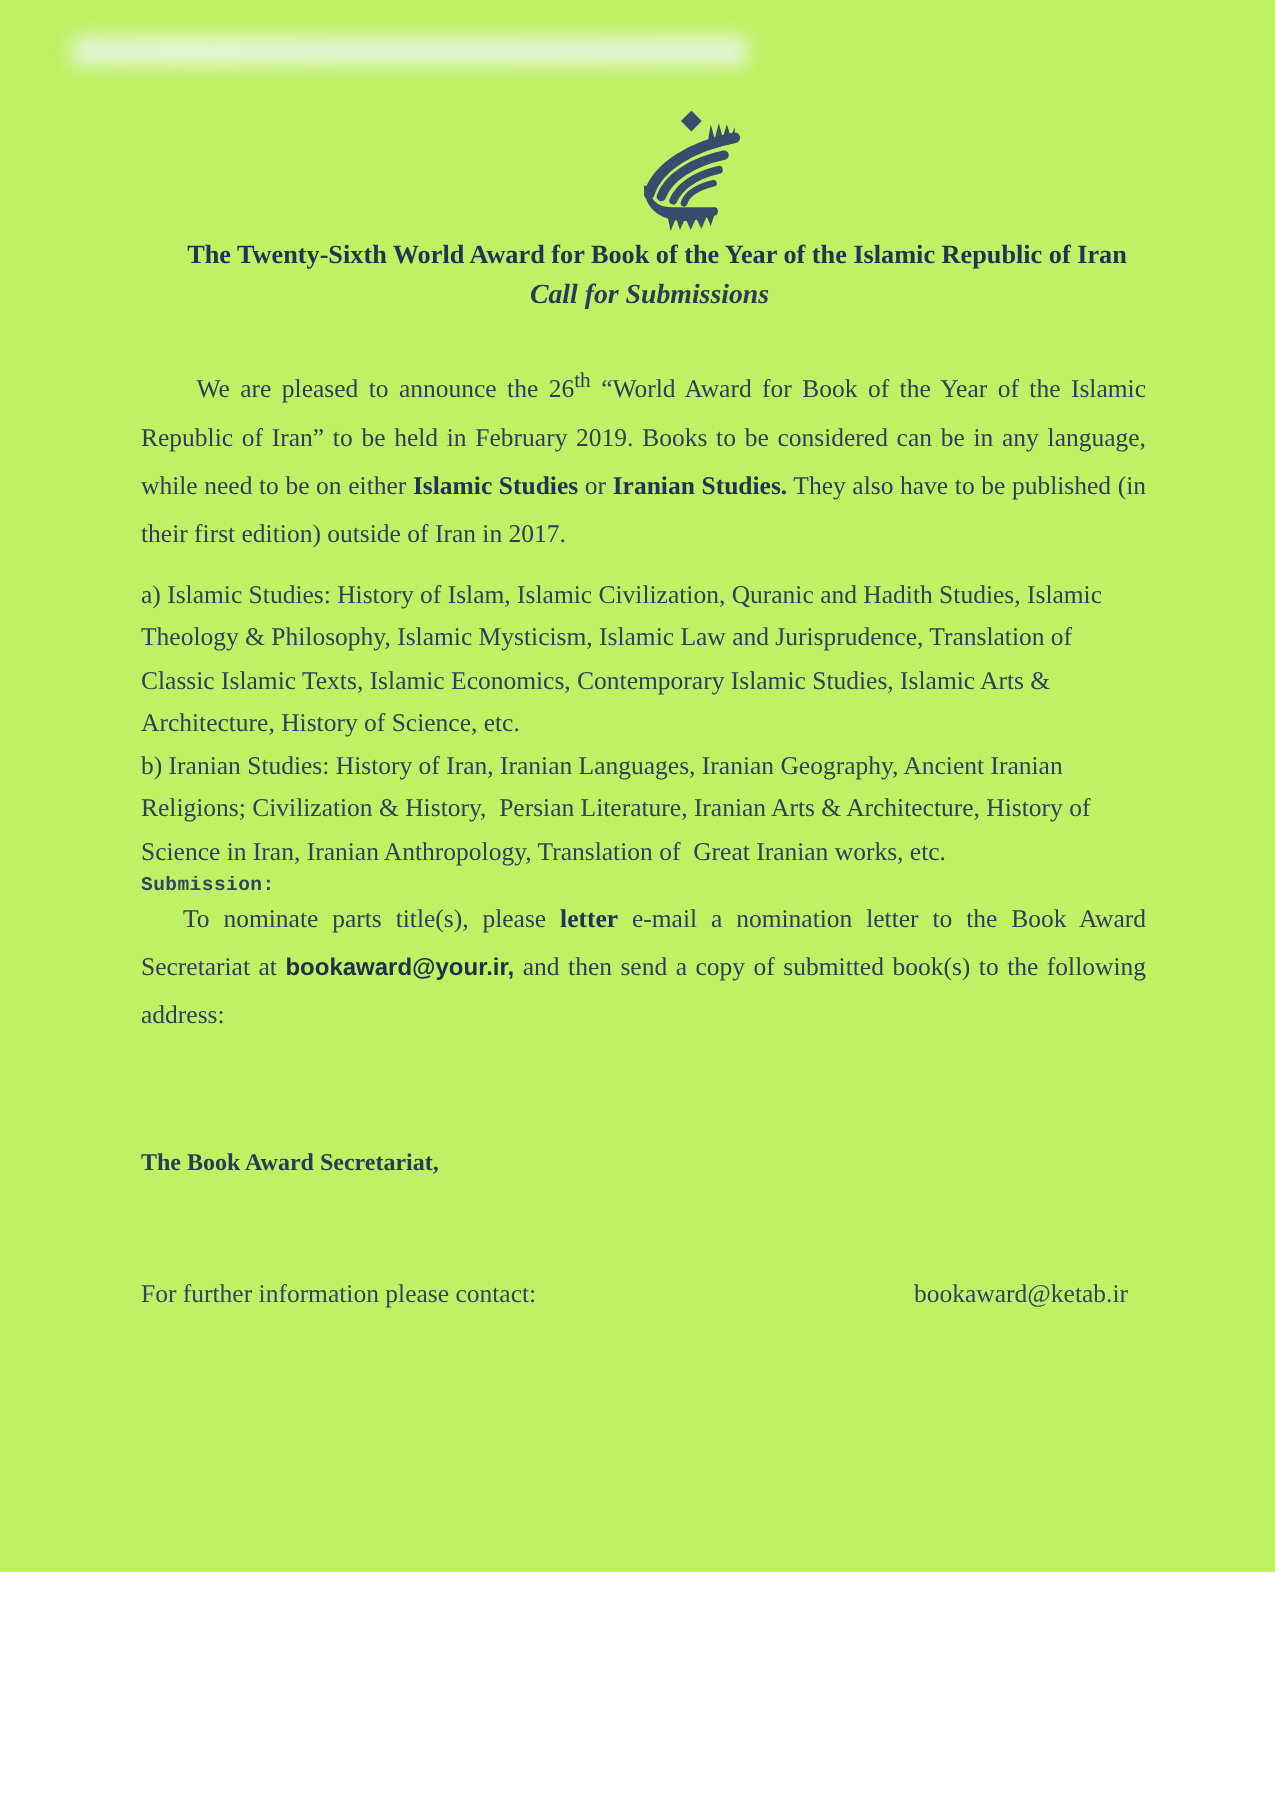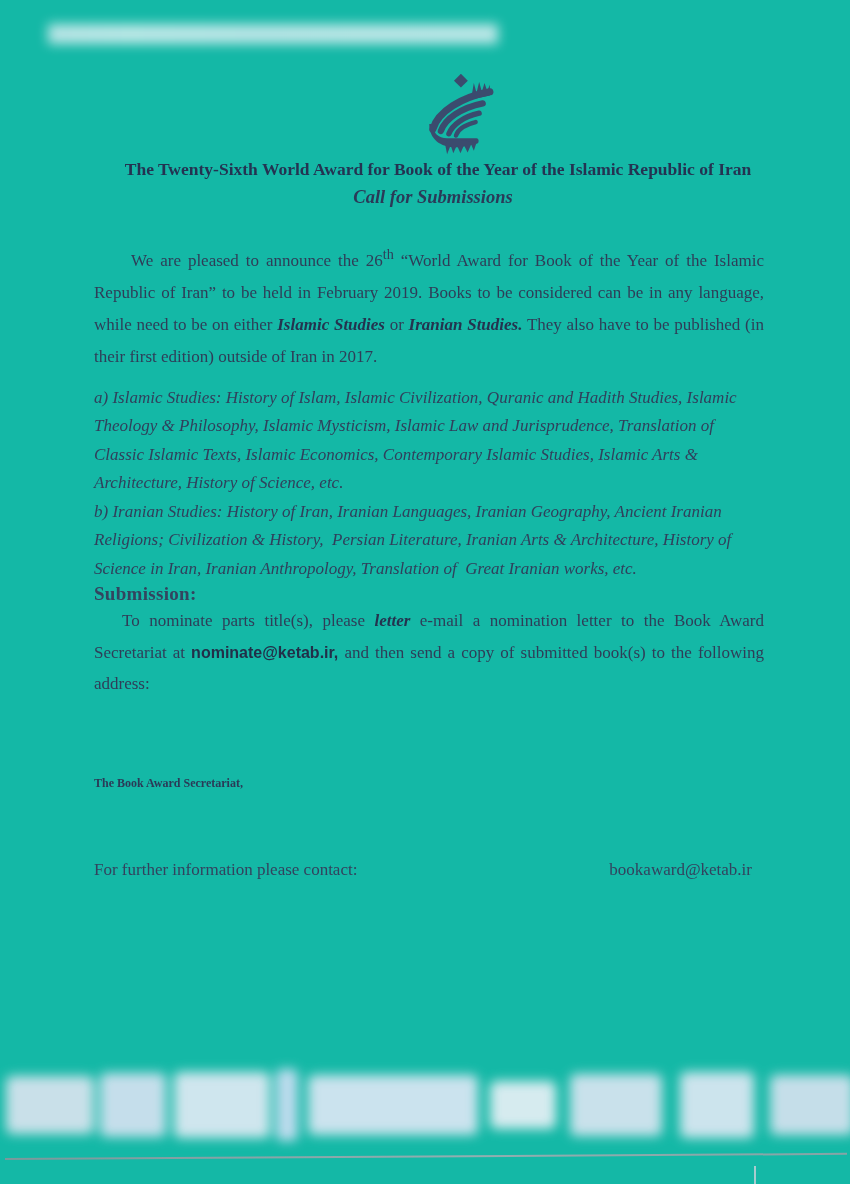--- a/index.html
+++ b/index.html
@@ -1,49 +1,49 @@
 <!DOCTYPE html>
 <html><head>
 <meta charset="utf-8">
 <style>
   html, body { margin:0; padding:0; background:#ffffff; }
   .page {
-    position:relative; width:850px; height:1184px; overflow:hidden;
-    background:#14b8a6;
+    position:relative; width:850px; height:1048px; overflow:hidden;
+    background:#bef264;
     font-family:"Liberation Serif", serif;
     color:#2f3d58;
   }
   
   .logo-row { position:absolute; top:74px; left:0; width:100%; text-align:center; }
   .logo-row svg { transform:translateX(31px); }
   .doc-title {
     position:absolute; top:159px; left:0; width:100%; text-align:center;
     font-weight:bold; font-size:17.5px; color:#243352; transform:translateX(13px);
   }
   .doc-subtitle {
     position:absolute; top:187px; left:0; width:100%; text-align:center;
     font-weight:bold; font-style:italic; font-size:18.5px; color:#2a3a58;
     transform:translateX(8px);
   }
   
   .content { position:absolute; top:238px; left:94px; width:670px; font-size:17px; }
   .content p { margin:0; }
   .p-body { line-height:32px; text-align:justify; text-indent:37px; }
-  .p-italic { font-style:italic; line-height:28.5px; white-space:pre-wrap; color:#30405c; }
+  .p-italic { line-height:28.5px; white-space:pre-wrap; color:#30405c; }
   .p-italic.first { margin-top:11px; }
   .p-accordingly { margin-top:23px; line-height:33px; text-align:justify; text-indent:30px; }
   .submission-heading {
-    margin-top:21px; font-weight:bold; font-size:19px; color:#33445f; letter-spacing:.3px;
+    margin-top:21px; font-weight:bold; font-size:13px; color:#33445f; letter-spacing:.3px;font-family:Liberation Mono, monospace;
   }
   .p-submission { margin-top:6px; line-height:31.5px; text-align:justify; text-indent:28px; }
-  .ink-strong { color:#24334f;font-style:italic; }
+  .ink-strong { color:#24334f; }
   .email-bold {
     font-family:"Liberation Sans", sans-serif; font-weight:bold; font-size:16px; color:#222f49;
   }
-  .address { margin-top:27px; font-weight:bold; font-size:12px; line-height:22.5px;
+  .address { margin-top:27px; font-weight:bold; font-size:16px; line-height:22.5px;
     color:#2b3a57; white-space:pre-wrap; }
   .footer-row { margin-top:21px; display:flex; justify-content:space-between;
     align-items:baseline; padding-right:12px; font-size:17px; color:#33425e; }
   
   .top-smudge {
     position:absolute; top:24px; left:48px; width:450px; height:20px;
     background:linear-gradient(90deg,#eef3fa 0%,#f4f8fd 18%,#eef4fb 45%,#f2f6fc 100%);
     filter:blur(6px); opacity:.75;
   }
   .ghost-band {
@@ -106,21 +106,21 @@
     <p class="p-body"><span>We are pleased to announce the 26</span><sup>th</sup><span> “World Award for Book of the Year of the Islamic Republic of Iran” to be held in February 2019. Books to be considered can be in any language, while need to be on either </span><b class="ink-strong">Islamic Studies</b><span> or </span><b class="ink-strong">Iranian Studies.</b><span> They also have to be published (in their first edition) outside of Iran in 2017.</span></p>
 
 
     <p class="p-italic first">a) Islamic Studies: History of Islam, Islamic Civilization, Quranic and Hadith Studies, Islamic Theology &amp; Philosophy, Islamic Mysticism, Islamic Law and Jurisprudence, Translation of Classic Islamic Texts, Islamic Economics, Contemporary Islamic Studies, Islamic Arts &amp; Architecture, History of Science, etc.</p>
 
     <p class="p-italic">b) Iranian Studies: History of Iran, Iranian Languages, Iranian Geography, Ancient Iranian Religions; Civilization &amp; History,  Persian Literature, Iranian Arts &amp; Architecture, History of Science in Iran, Iranian Anthropology, Translation of  Great Iranian works, etc.</p>
 
 
     <p class="submission-heading">Submission:</p>
 
-    <p class="p-submission"><span>To nominate parts title(s), please </span><b class="ink-strong">letter</b><span> e-mail a nomination letter to the Book Award Secretariat at </span><span class="email-bold">nominate@ketab.ir,</span><span> and then send a copy of submitted book(s) to the following address:</span></p>
+    <p class="p-submission"><span>To nominate parts title(s), please </span><b class="ink-strong">letter</b><span> e-mail a nomination letter to the Book Award Secretariat at </span><span class="email-bold">bookaward@your.ir,</span><span> and then send a copy of submitted book(s) to the following address:</span></p>
 
     <div class="address">
       <div>The Book Award Secretariat,</div>
     </div>
 
     <div class="footer-row">
       <span>For further information please contact:</span>
       <span>bookaward@ketab.ir</span>
     </div>
 

